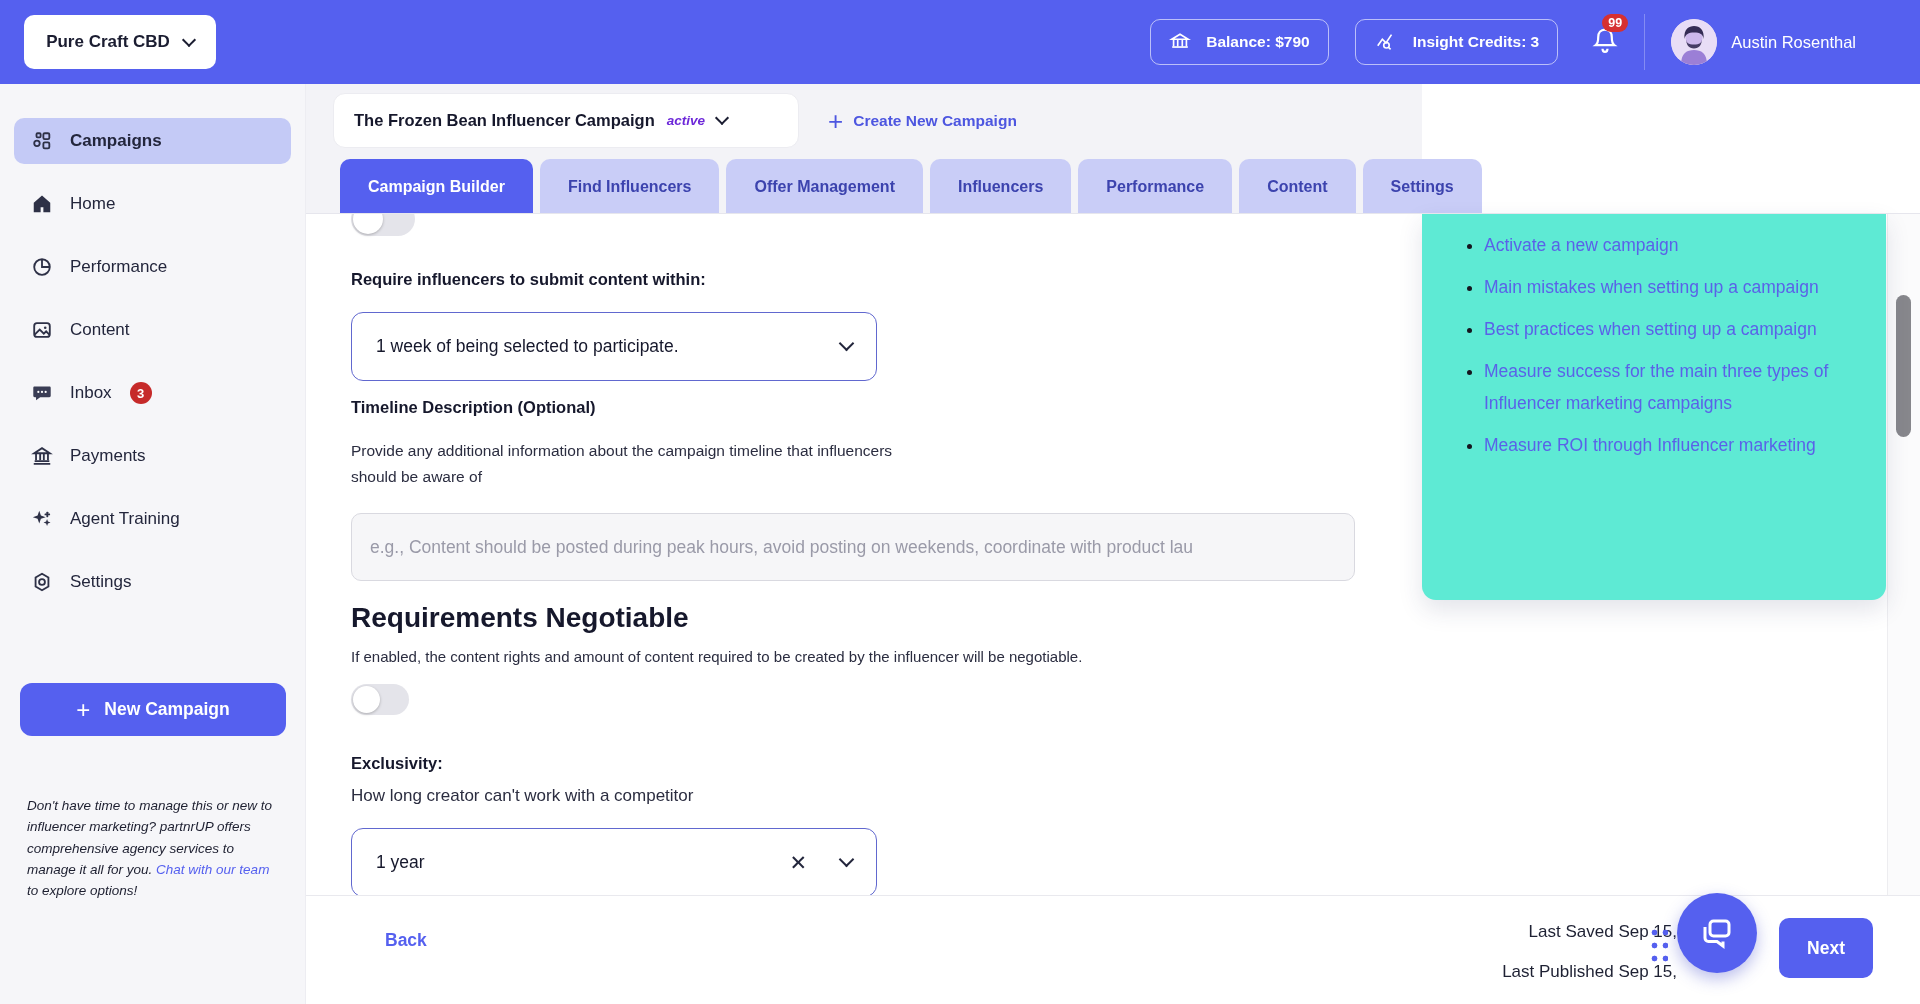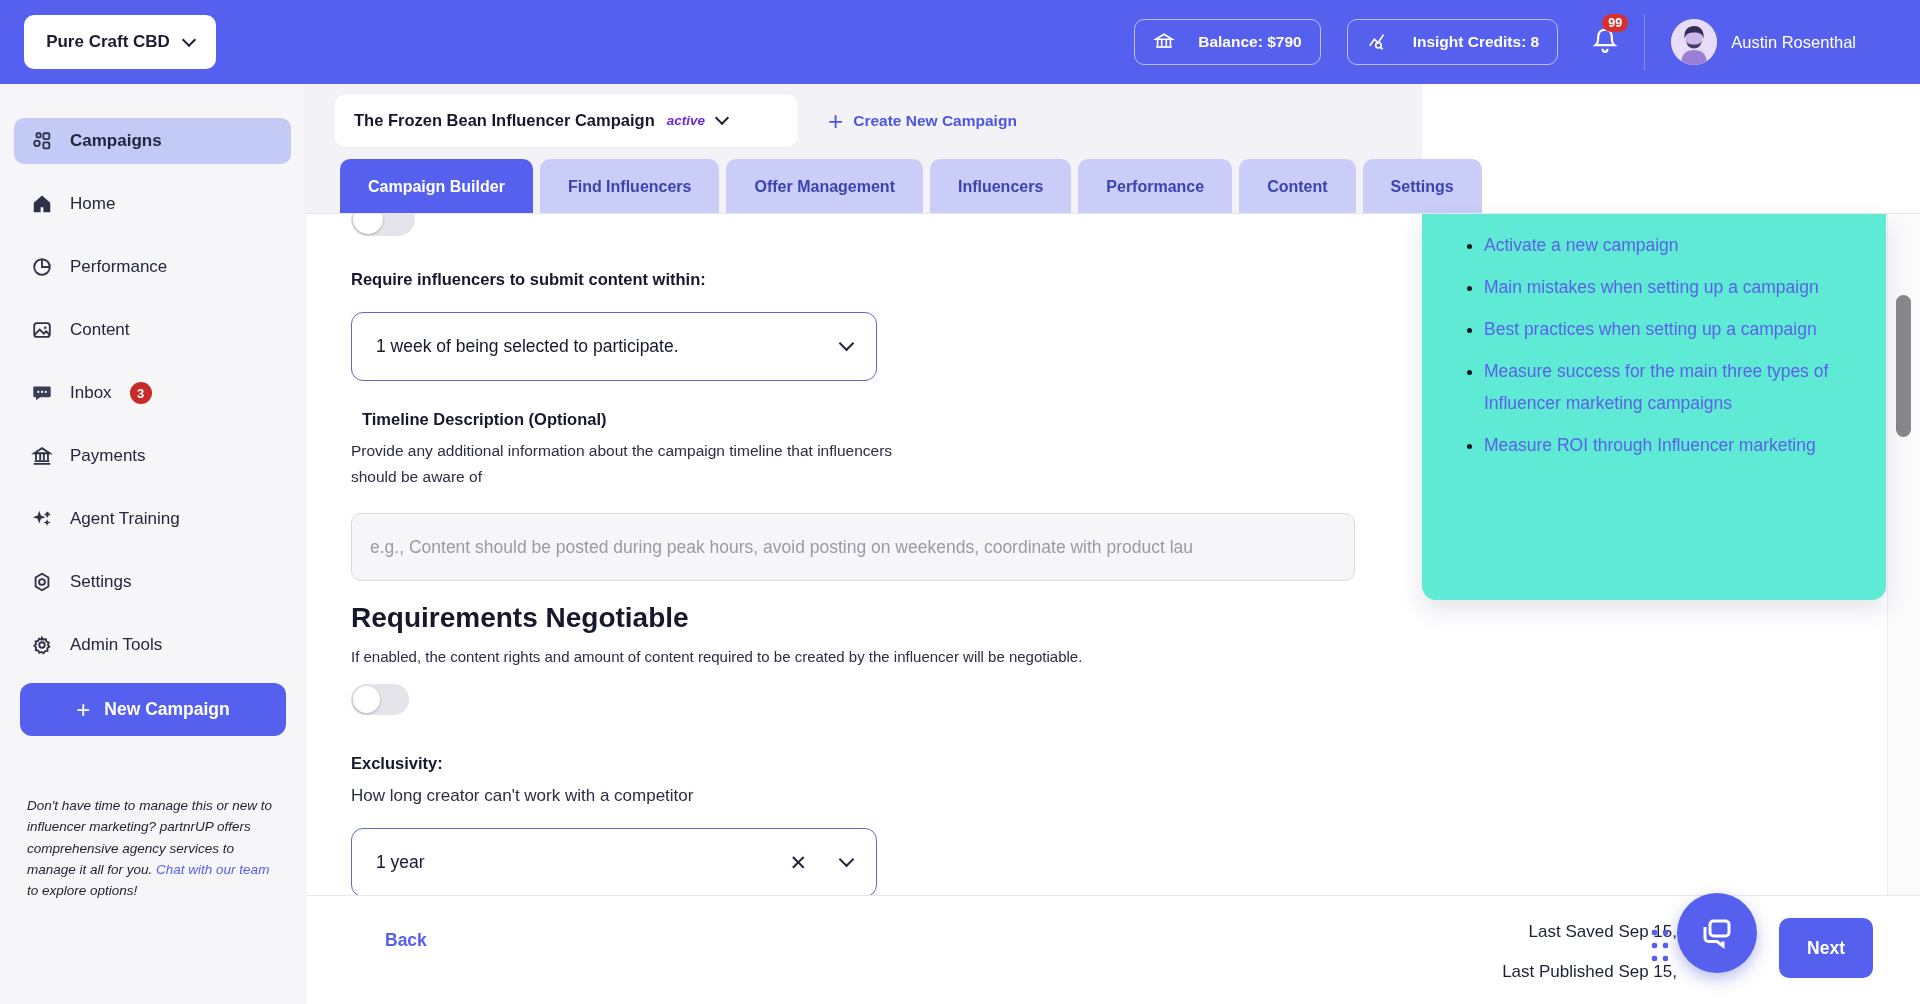--- a/index.html
+++ b/index.html
@@ -8,21 +8,21 @@
 
   
   .topbar { position:absolute; left:0; top:0; width:1920px; height:84px; background:#5560ef; }
   .brand-box { position:absolute; left:24px; top:15px; width:192px; height:54px; background:#fff;
     border-radius:10px; display:flex; align-items:center; justify-content:center; gap:14px;
     font-size:17px; font-weight:700; color:#1b1d31; cursor:pointer; }
   .chev { width:10px; height:10px; border-right:2.5px solid #1b1d31; border-bottom:2.5px solid #1b1d31;
     transform:rotate(45deg); margin-top:-5px; }
   .top-right { position:absolute; right:0; top:0; height:84px; display:flex; align-items:center; }
   .pill { height:46px; border:1.5px solid rgba(255,255,255,.6); border-radius:10px; color:#fff;
-    display:flex; align-items:center; gap:23px; padding:0 18px; font-size:15.5px; font-weight:700; cursor:pointer; }
+    display:flex; align-items:center; gap:15px; padding:0 18px; font-size:15.5px; font-weight:700; cursor:pointer; }
   .pill + .pill { margin-left:26px; }
   .bell-wrap { position:relative; margin-left:32px; cursor:pointer; }
   .badge99 { position:absolute; top:-12px; left:12px; background:#d63031; color:#fff; font-size:12.5px;
     font-weight:700; border-radius:10px; padding:2px 6px; }
   .vdiv { width:1px; height:56px; background:rgba(255,255,255,.28); margin:0 26px 0 24px; }
   .avatar { width:46px; height:46px; border-radius:50%; background:#e8ddf6; overflow:hidden; flex:0 0 auto; }
   .username { color:#fff; font-size:16.5px; margin-left:14px; padding-right:64px; }
 
   
   .sidebar { position:absolute; left:0; top:84px; width:306px; bottom:0; background:#f6f6f9;
@@ -135,21 +135,21 @@
       <span>Balance: $790</span>
     </div>
     <div class="pill">
       <span class="ic">
         <svg width="24" height="22" viewBox="0 0 24 24" fill="none" stroke="#fff" stroke-width="1.8">
           <path d="M3 16 L8 9 L12 13 L18 4"></path>
             <circle cx="12.5" cy="15.5" r="3"></circle>
             <path d="M14.7 17.7 L17 20"></path>
         </svg>
       </span>
-      <span>Insight Credits: 8</span>
+      <span>Insight Credits: 3</span>
     </div>
     <div class="bell-wrap">
       <svg width="30" height="32" viewBox="0 0 24 26" fill="none" stroke="#fff" stroke-width="1.8">
         <path d="M12 3 C8.5 3 6.5 5.6 6.5 9 C6.5 14 4.5 15.5 4.5 15.5 H19.5 C19.5 15.5 17.5 14 17.5 9 C17.5 5.6 15.5 3 12 3 Z"></path>
         <path d="M10 18.5 C10 20 10.8 21 12 21 C13.2 21 14 20 14 18.5"></path>
       </svg>
       <span class="badge99">99</span>
     </div>
     <div class="vdiv"></div>
     <div class="avatar">
@@ -240,29 +240,20 @@
     </div>
     <div class="nav-item">
       <span class="ic">
         <svg width="22" height="22" viewBox="0 0 24 24" fill="none" stroke="#2e3147" stroke-width="2">
           <path d="M12 3 L19 7 V17 L12 21 L5 17 V7 Z"></path>
             <circle cx="12" cy="12" r="3.2"></circle>
         </svg>
       </span>
       <span>Settings</span>
     </div>
-    <div class="nav-item">
-      <span class="ic">
-        <svg width="22" height="22" viewBox="0 0 24 24" fill="none" stroke="#2e3147" stroke-width="2">
-          <path d="M12 4 L13.5 6.2 L16.2 5.6 L16.8 8.3 L19.4 9.2 L18.4 11.8 L20 14 L17.8 15.6 L18 18.4 L15.2 18.6 L13.8 21 L11.5 19.6 L9 20.6 L8 18 L5.2 17.6 L5.6 14.8 L3.6 12.9 L5.6 11 L5 8.2 L7.8 7.6 L8.8 5 L11.4 6 Z"></path>
-          <circle cx="12" cy="12" r="3"></circle>
-        </svg>
-      </span>
-      <span>Admin Tools</span>
-    </div>
   </div>
   <button class="new-campaign">
     <span class="plus-glyph">+</span>
     <span>New Campaign</span>
   </button>
   <p class="promo"><span>Don't have time to manage this or new to influencer marketing? partnrUP offers comprehensive agency services to manage it all for you. </span><a>Chat with our team</a><span> to explore options!</span></p>
 </div>
 
 <div class="main">
   <div class="header-band"></div>
@@ -294,21 +285,21 @@
         <span class="knob"></span>
       </div>
 
     <div class="lbl" style="top:56px;">Require influencers to submit content within:</div>
     <div class="select-box" style="top:98px;">
       <span>1 week of being selected to participate.</span>
       <span class="spacer"></span>
       <span class="chev-dark"></span>
     </div>
 
-    <div class="lbl" style="top:196px;margin-left:11px;">Timeline Description (Optional)</div>
+    <div class="lbl" style="top:184px;">Timeline Description (Optional)</div>
     <div class="body-txt" style="top:228px;">Provide any additional information about the campaign timeline that influencers</div>
     <div class="body-txt" style="top:254px;">should be aware of</div>
     <input class="timeline-input" type="text" placeholder="e.g., Content should be posted during peak hours, avoid posting on weekends, coordinate with product lau" style="">
 
     <div class="h2" style="top:388px;">Requirements Negotiable</div>
     <div class="body-txt" style="top:434px; font-size:15px;">If enabled, the content rights and amount of content required to be created by the influencer will be negotiable.</div>
     <div class="toggle" style="position:absolute; left:45px; top:470px; width:58px; height:31px;">
       <span class="knob" style="width:27px; height:27px;"></span>
     </div>
 

